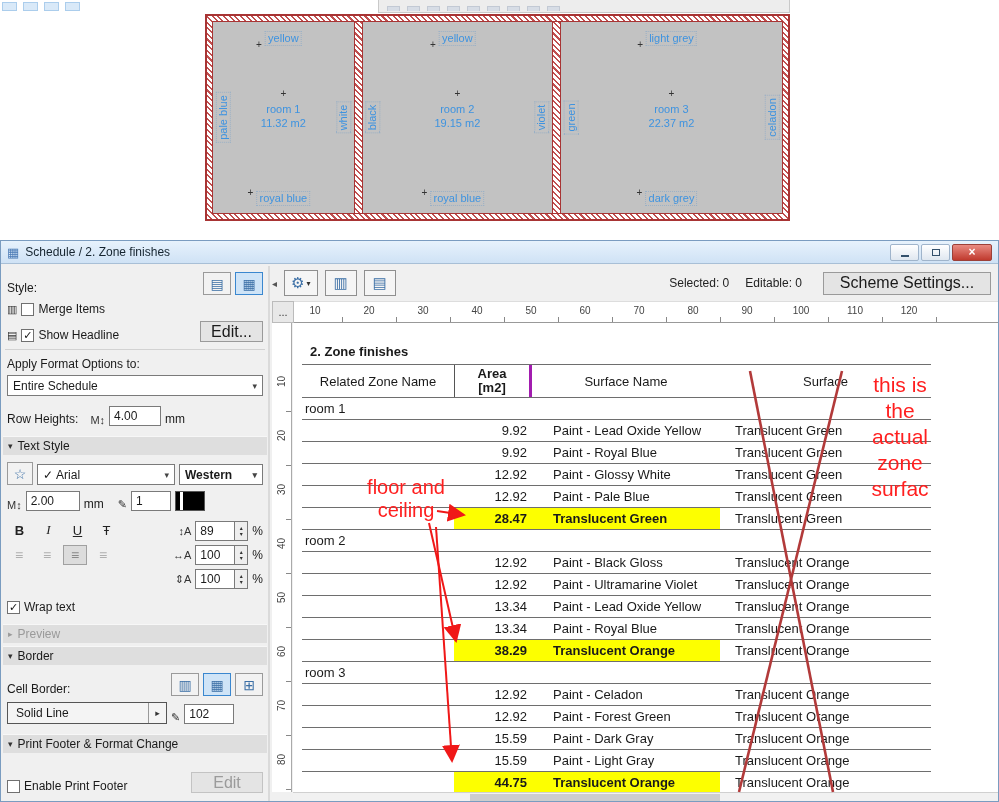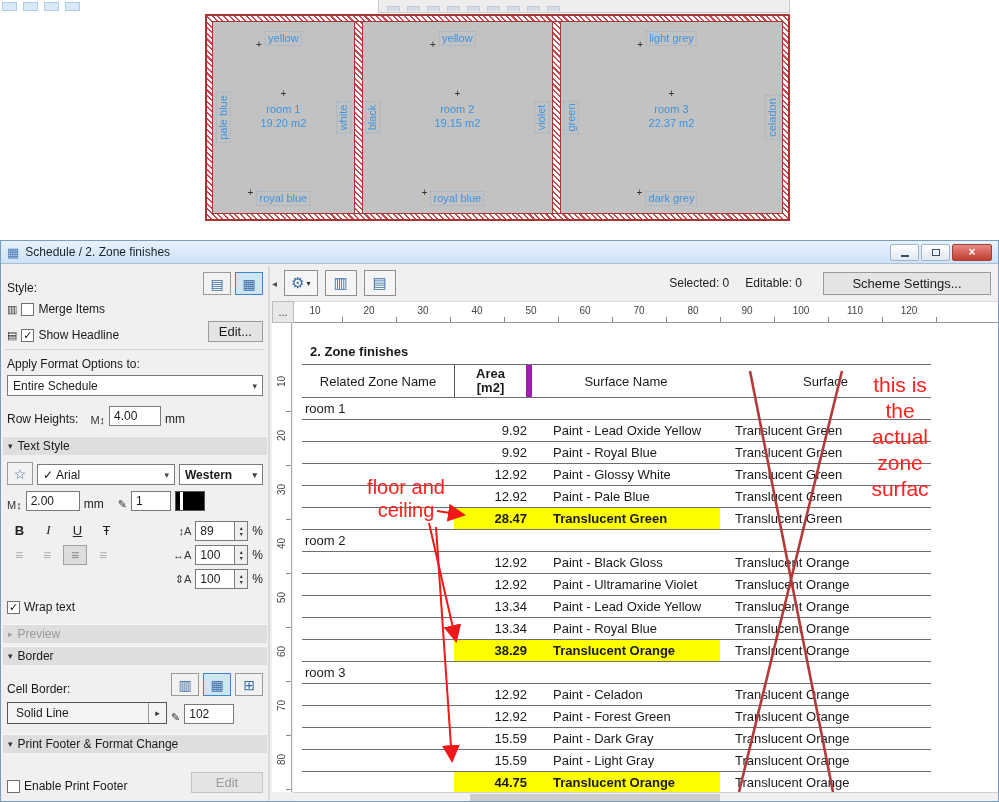--- a/index.html
+++ b/index.html
@@ -55,21 +55,21 @@
 
   
   #panel { position:absolute; left:2px; top:27px; width:264px; bottom:0; overflow:hidden; font-size:12px; }
   .prow { display:flex; align-items:flex-end; padding:0 4px; gap:4px; }
   .spacer { flex:1; }
   .ibtn { width:28px; height:23px; border:1px solid #9a9a9a; background:#f2f2f2; color:#3a6ea5;
           font-size:14px; display:flex; align-items:center; justify-content:center; }
   .ibtn.sel { border-color:#3a87cf; background:#cfe4f7; }
   .cb { flex:none; width:13px; height:13px; border:1px solid #707070; background:#fff;
         display:inline-flex; align-items:center; justify-content:center; font-size:11px; color:#111; }
-  .btn { border:1px solid #9a9a9a; background:#e4e4e4; font-size:13px; height:21px;
+  .btn { border:1px solid #9a9a9a; background:#e4e4e4; font-size:16px; height:21px;
          display:flex; align-items:center; justify-content:center; padding:0 10px; }
   .btn.disabled { color:#9b9b9b; border-color:#c3c3c3; }
   .inp { border:1px solid #7a7a7a; background:#fff; height:20px; font-size:12px;
          padding:0 4px; display:flex; align-items:center; }
   .spin { display:flex; }
   .spin .arrows { width:13px; height:20px; border:1px solid #7a7a7a; border-left:none; background:#eee;
                   display:flex; flex-direction:column; align-items:center; justify-content:center; font-size:6px; color:#333; line-height:6px; }
   .selectbox { border:1px solid #7a7a7a; background:#fff; height:21px; display:flex;
                align-items:center; font-size:12px; padding:0 5px; gap:3px; }
   .selectbox .dd { margin-left:auto; color:#444; font-size:9px; }
@@ -124,21 +124,21 @@
   .t-head { height:33px; }
   .grow { height:22px; }
   .drow { height:22px; }
   .cell { display:flex; align-items:center; }
   .c0 { width:152px; padding-left:3px; }
   .c1 { width:78px; justify-content:flex-end; padding-right:5px; }
   .c2 { width:188px; padding-left:21px; }
   .c3 { flex:1; padding-left:15px; }
   .hc { justify-content:center; padding:0; text-align:center; }
   .area-h { font-weight:bold; white-space:pre-line; line-height:14px;
-            border-left:1px solid #555; border-right:6px solid #a21caf; }
+            border-left:1px solid #555; border-right:3px solid #a21caf; }
   .gname { padding-left:3px; }
   .hl { background:#fdff00; }
   .b { font-weight:bold; }
 
   #hscroll { position:absolute; left:292px; right:0; bottom:0; height:9px;
              background:#f1f1f1; border-top:1px solid #d0d0d0; }
   #hthumb { position:absolute; left:177px; top:1px; width:250px; height:7px; background:#cdcdcd; }
 
   
   #annot { position:absolute; left:0; top:0; pointer-events:none; z-index:40; }
@@ -177,21 +177,21 @@
         <span class="plab top" data-interactable="true">yellow</span>
         <span class="plab bottom" data-interactable="true">royal blue</span>
         <span class="side left" data-interactable="true">
           <span class="plab" data-interactable="false">pale blue</span>
         </span>
         <span class="side right" data-interactable="true">
           <span class="plab" data-interactable="false">white</span>
         </span>
         <div class="rname" data-interactable="true">
           <div data-interactable="false">room 1</div>
-          <div data-interactable="false">19.20 m2</div>
+          <div data-interactable="false">11.32 m2</div>
         </div>
       </div>
       <div class="wall" data-interactable="false"></div>
       <div class="room" data-interactable="true" style="flex-grow: 19.15;">
         <span class="plab top" data-interactable="true">yellow</span>
         <span class="plab bottom" data-interactable="true">royal blue</span>
         <span class="side left" data-interactable="true">
           <span class="plab" data-interactable="false">black</span>
         </span>
         <span class="side right" data-interactable="true">

